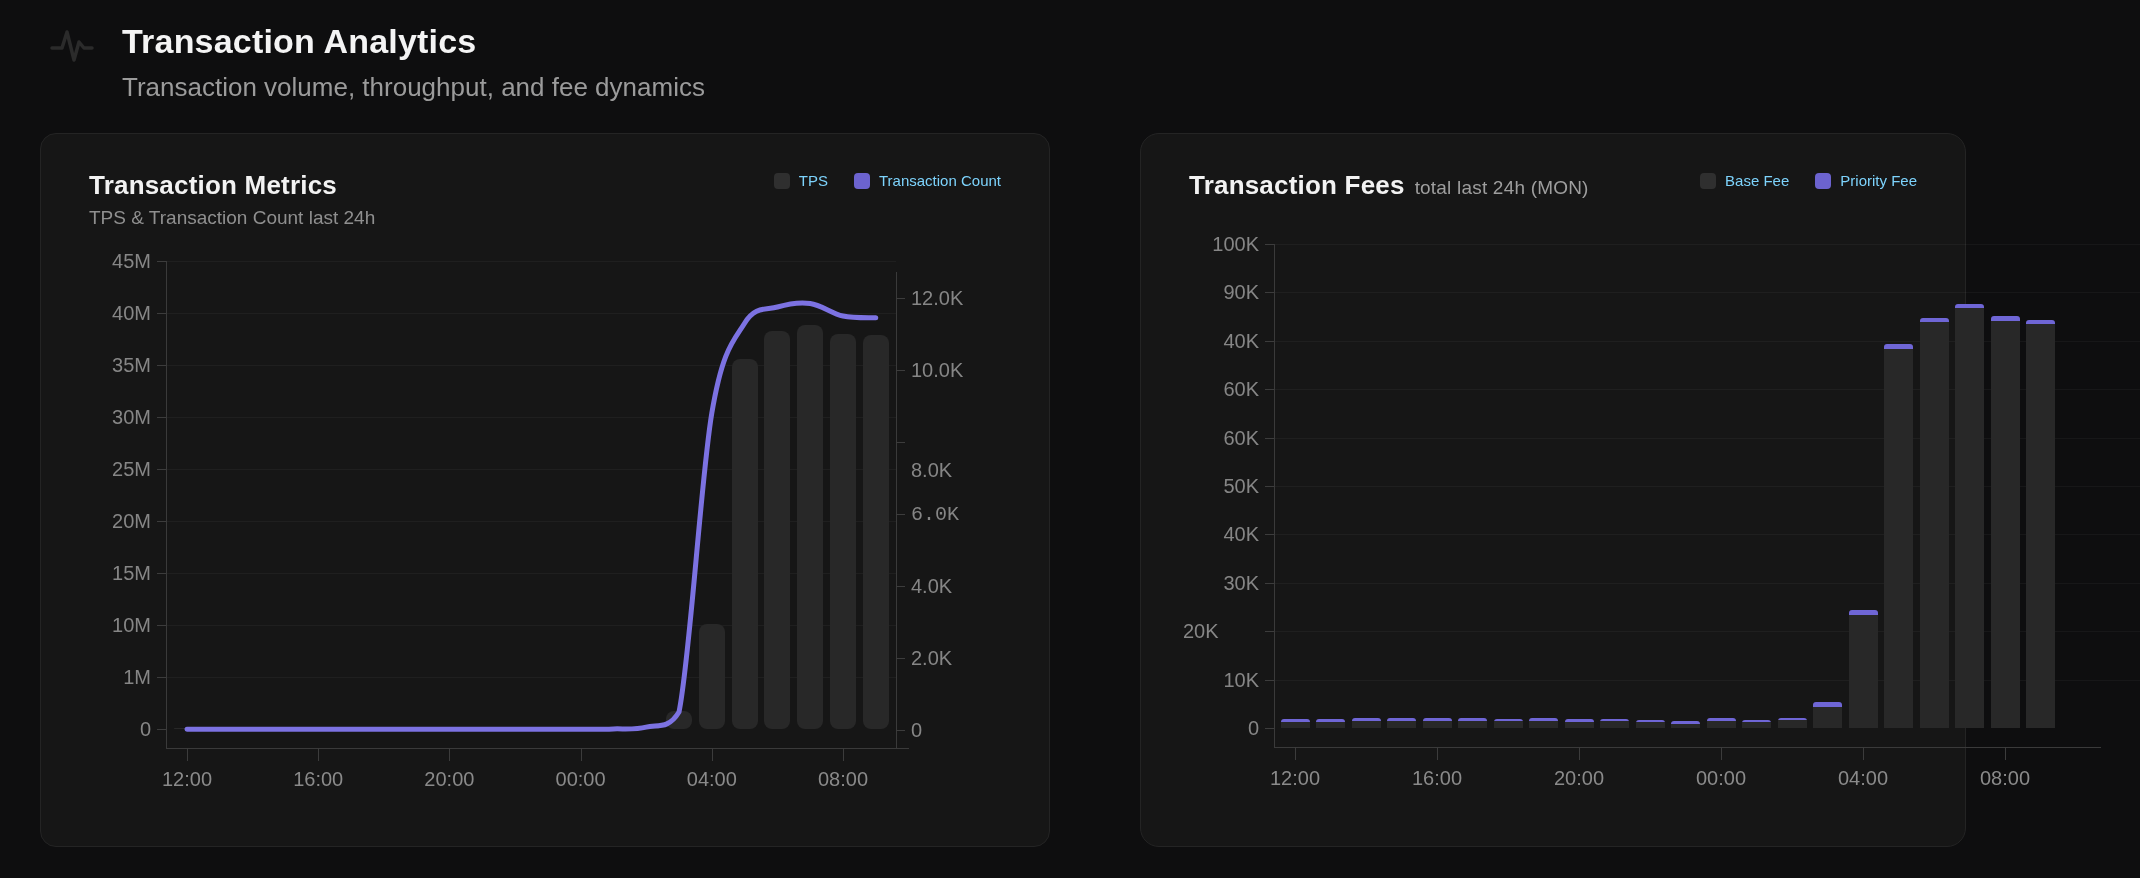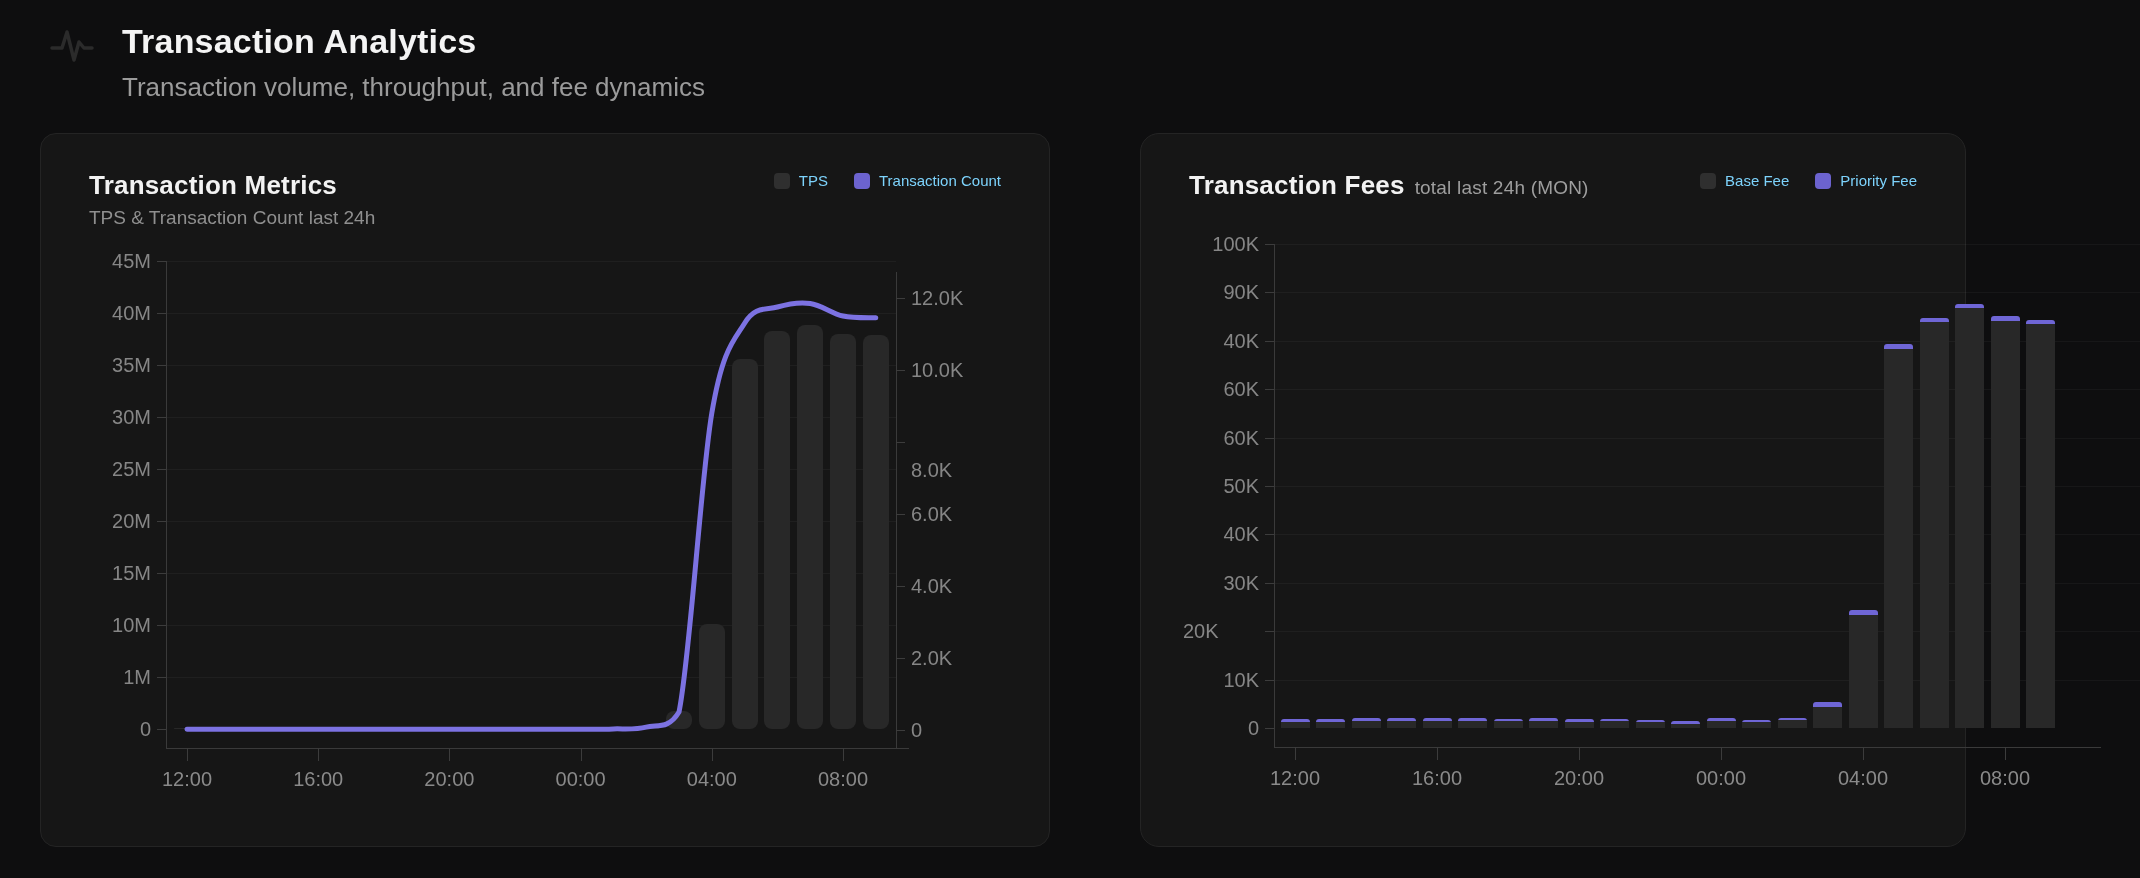--- a/index.html
+++ b/index.html
@@ -91,21 +91,21 @@
       <div class="y-label left" style="left: 40px; width: 70px; top: 179px; text-align: right;">40M</div>
       <div class="tick-mark-h" style="left: 116px; width: 9px; top: 127px;"></div>
       <div class="y-label left" style="left: 40px; width: 70px; top: 127px; text-align: right;">45M</div>
       <div class="tick-mark-h" style="left: 855px; width: 9px; top: 596px;"></div>
       <div class="y-label right" style="left: 870px; top: 596px;">0</div>
       <div class="tick-mark-h" style="left: 855px; width: 9px; top: 524px;"></div>
       <div class="y-label right" style="left: 870px; top: 524px;">2.0K</div>
       <div class="tick-mark-h" style="left: 855px; width: 9px; top: 452px;"></div>
       <div class="y-label right" style="left: 870px; top: 452px;">4.0K</div>
       <div class="tick-mark-h" style="left: 855px; width: 9px; top: 380px;"></div>
-      <div class="y-label right" style="left: 870px; top: 380px;">6.0K</div>
+      <div class="y-label right" style="left: 870px; top: 380px; font-family: Liberation Mono, monospace;">6.0K</div>
       <div class="tick-mark-h" style="left: 855px; width: 9px; top: 308px;"></div>
       <div class="y-label right" style="left: 870px; top: 300px; margin-top: 36px;">8.0K</div>
       <div class="tick-mark-h" style="left: 855px; width: 9px; top: 236px;"></div>
       <div class="y-label right" style="left: 870px; top: 236px;">10.0K</div>
       <div class="tick-mark-h" style="left: 855px; width: 9px; top: 164px;"></div>
       <div class="y-label right" style="left: 870px; top: 164px;">12.0K</div>
       <div class="bar rounded" style="left: 133px; width: 26px; top: 594.48px; height: 0.52px; background: rgb(40, 40, 40);"></div>
       <div class="bar rounded" style="left: 165.8px; width: 26px; top: 594.48px; height: 0.52px; background: rgb(40, 40, 40);"></div>
       <div class="bar rounded" style="left: 198.6px; width: 26px; top: 594.48px; height: 0.52px; background: rgb(40, 40, 40);"></div>
       <div class="bar rounded" style="left: 231.4px; width: 26px; top: 594.48px; height: 0.52px; background: rgb(40, 40, 40);"></div>

